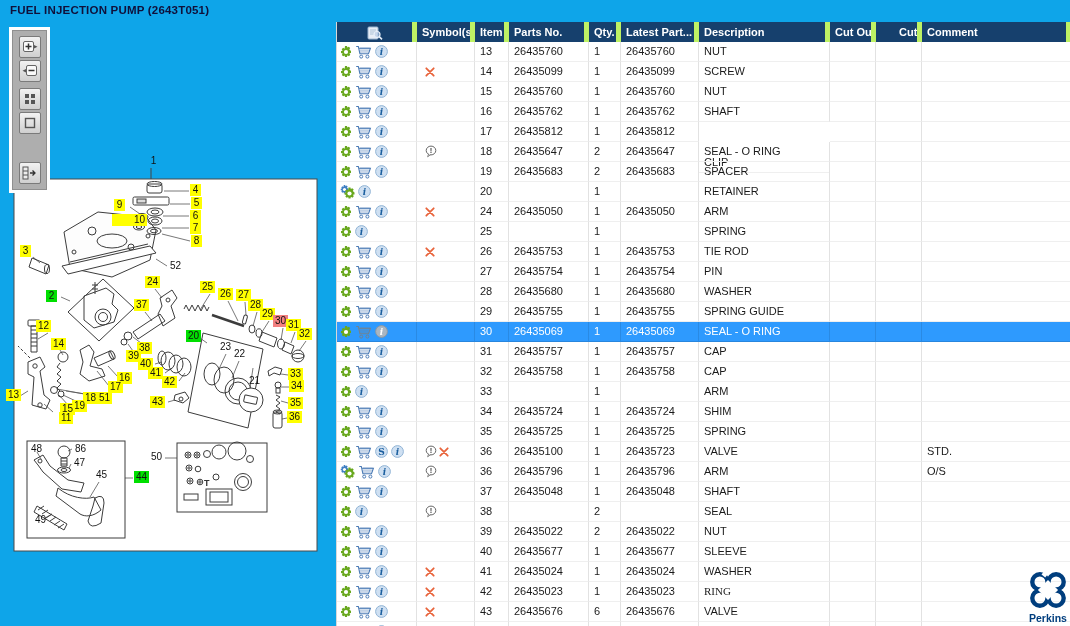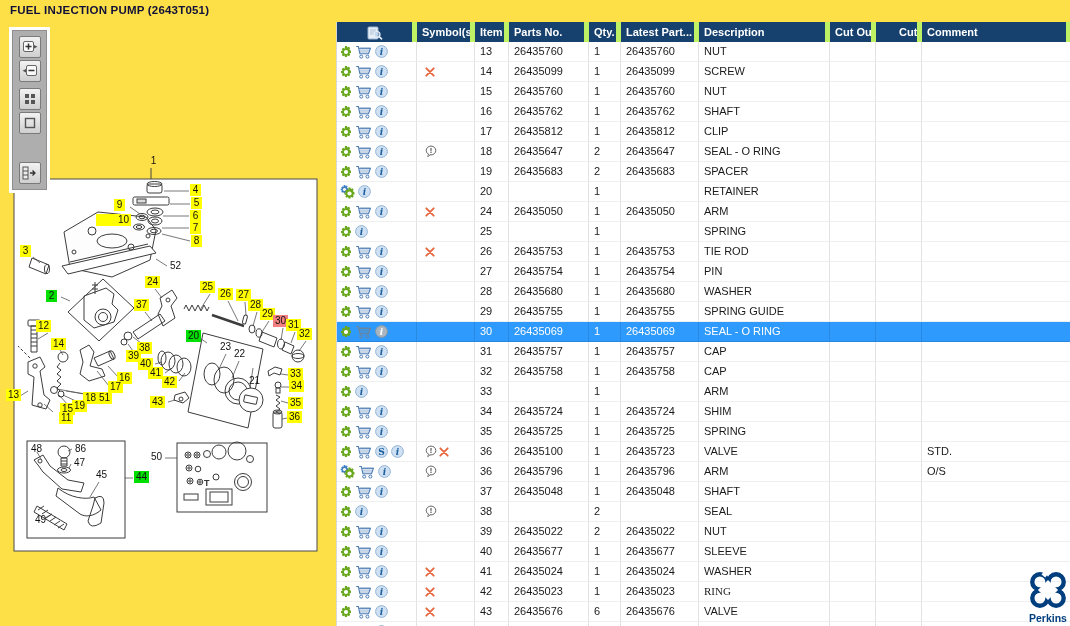--- a/index.html
+++ b/index.html
@@ -1,16 +1,16 @@
 <!DOCTYPE html>
 <html><head>
 <meta charset="utf-8">
 <style>
   html,body{margin:0;padding:0;background:#fff;}
-  #app{position:relative;width:1070px;height:626px;background:#fde047;overflow:hidden;
+  #app{position:relative;width:1070px;height:626px;background:#0ea5e9;overflow:hidden;
        font-family:"Liberation Sans",sans-serif;-webkit-font-smoothing:antialiased;}
   
   #title{position:absolute;left:10px;top:4px;font-size:11.5px;font-weight:bold;color:#10103a;letter-spacing:.2px;}
   
   #toolbar{position:absolute;left:12px;top:30px;width:33px;height:158px;background:#aeaeae;
            border:1px solid #8f8f8f;box-shadow:0 0 0 3px #fff;z-index:5;}
   .tbtn{position:absolute;left:6px;width:20px;height:20px;background:linear-gradient(#f2f2f2,#cfcfcf);
         border:1px solid #7a7a7a;border-radius:2px;display:flex;align-items:center;justify-content:center;cursor:pointer;}
   
   #diagram{position:absolute;left:0;top:0;width:336px;height:626px;}
@@ -236,21 +236,21 @@
       <text x="204" y="486" font-size="9" font-weight="bold" fill="#333" font-family="Liberation Sans,sans-serif">T</text>
     </svg>
     <div id="diagram-labels">
         <span class="callout none" style="left: 148px; top: 155px;">1</span>
         <span class="callout yellow" style="left: 190px; top: 184px;">4</span>
         <span class="callout yellow" style="left: 191px; top: 197px;">5</span>
         <span class="callout yellow" style="left: 190px; top: 210px;">6</span>
         <span class="callout yellow" style="left: 190px; top: 222px;">7</span>
         <span class="callout yellow" style="left: 191px; top: 235px;">8</span>
         <span class="callout yellow" style="left: 114px; top: 199px;">9</span>
-        <span class="callout yellow" style="left: 96px; top: 214px; padding-left: 22px;">10</span>
+        <span class="callout yellow" style="left: 112px; top: 214px; padding-left: 22px;">10</span>
         <span class="callout yellow" style="left: 20px; top: 245px;">3</span>
         <span class="callout none" style="left: 168px; top: 260px;">52</span>
         <span class="callout green" style="left: 46px; top: 290px;">2</span>
         <span class="callout yellow" style="left: 145px; top: 276px;">24</span>
         <span class="callout yellow" style="left: 200px; top: 281px;">25</span>
         <span class="callout yellow" style="left: 218px; top: 288px;">26</span>
         <span class="callout yellow" style="left: 236px; top: 289px;">27</span>
         <span class="callout yellow" style="left: 248px; top: 299px;">28</span>
         <span class="callout yellow" style="left: 260px; top: 308px;">29</span>
         <span class="callout red" style="left: 273px; top: 315px;">30</span>
@@ -508,21 +508,21 @@
                 <circle cx="6.5" cy="6.5" r="5.9" fill="#cfe0f2" stroke="#93b5d6"></circle>
                 <text x="6.5" y="9.7" text-anchor="middle" font-size="9" font-style="italic" font-weight="bold" font-family="DejaVu Serif,serif" fill="#1a5e9e">i</text>
               </svg>
             </span>
           </div>
           <div class="tcell scell" style="width: 58px;"></div>
           <div class="tcell" style="width: 34px;">17</div>
           <div class="tcell" style="width: 80px;">26435812</div>
           <div class="tcell" style="width: 32px;">1</div>
           <div class="tcell" style="width: 78px;">26435812</div>
-          <div class="tcell" style="width: 131px;">CLIP</div>
+          <div class="tcell" style="width: 131px; margin-top: 31px;">CLIP</div>
           <div class="tcell" style="width: 46px;"></div>
           <div class="tcell" style="width: 46px;"></div>
           <div class="tcell" style="width: 149px;"></div>
         </div>
         <div class="trow">
           <div class="tcell icell" style="width: 80px;">
             <span class="icon">
               <svg width="12" height="12" viewBox="0 0 12 12">
                 <path fill="#69a81e" d="M5 0h2l.3 1.6 1.5-.9 1.4 1.4-.9 1.5L11 5v2l-1.6.3.9 1.5-1.4 1.4-1.5-.9L7 11H5l-.3-1.6-1.5.9-1.4-1.4.9-1.5L1 7V5l1.6-.3-.9-1.5 1.4-1.4 1.5.9z"></path>
                 <circle cx="6" cy="6" r="2.1" fill="#fff"></circle>

